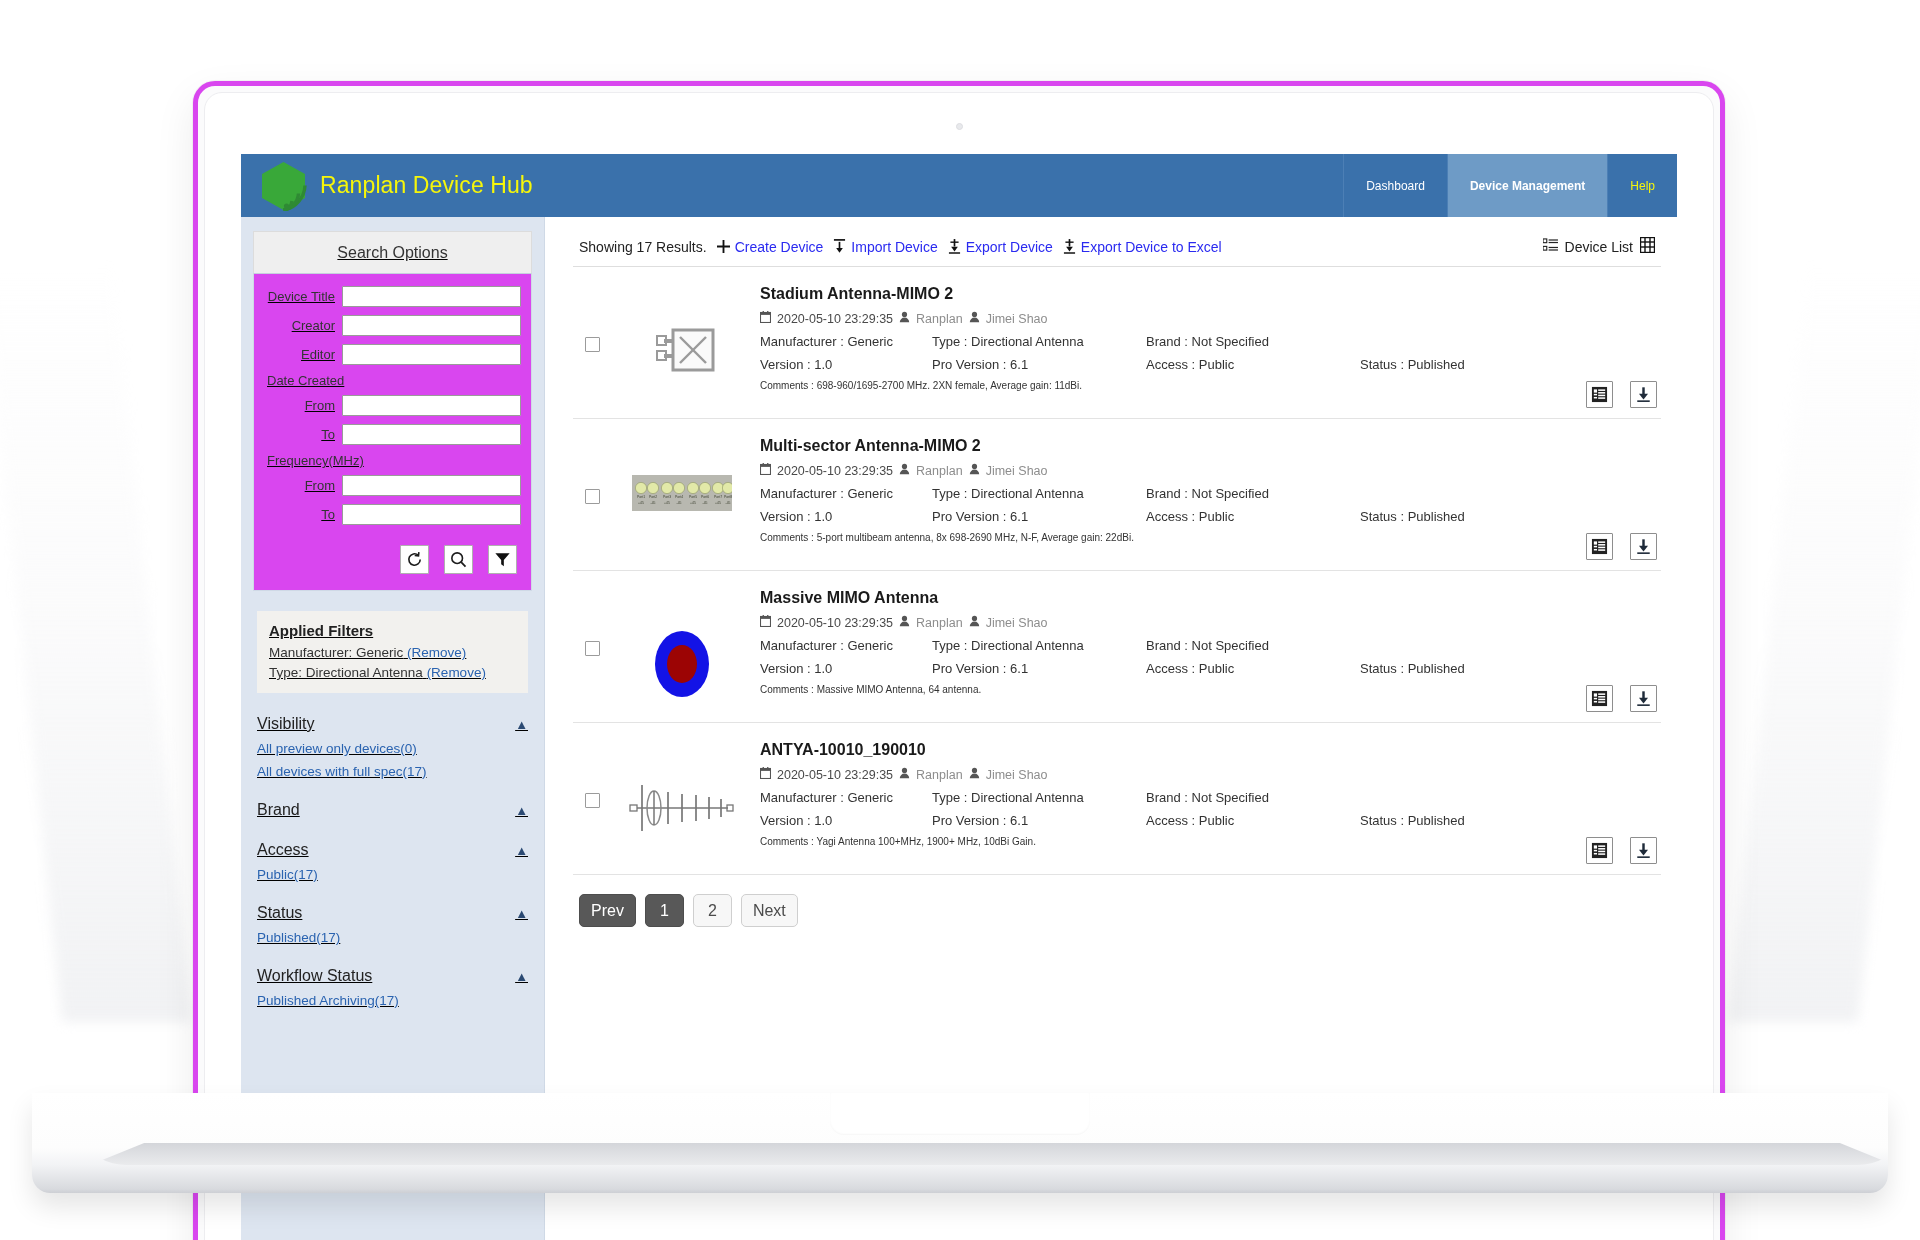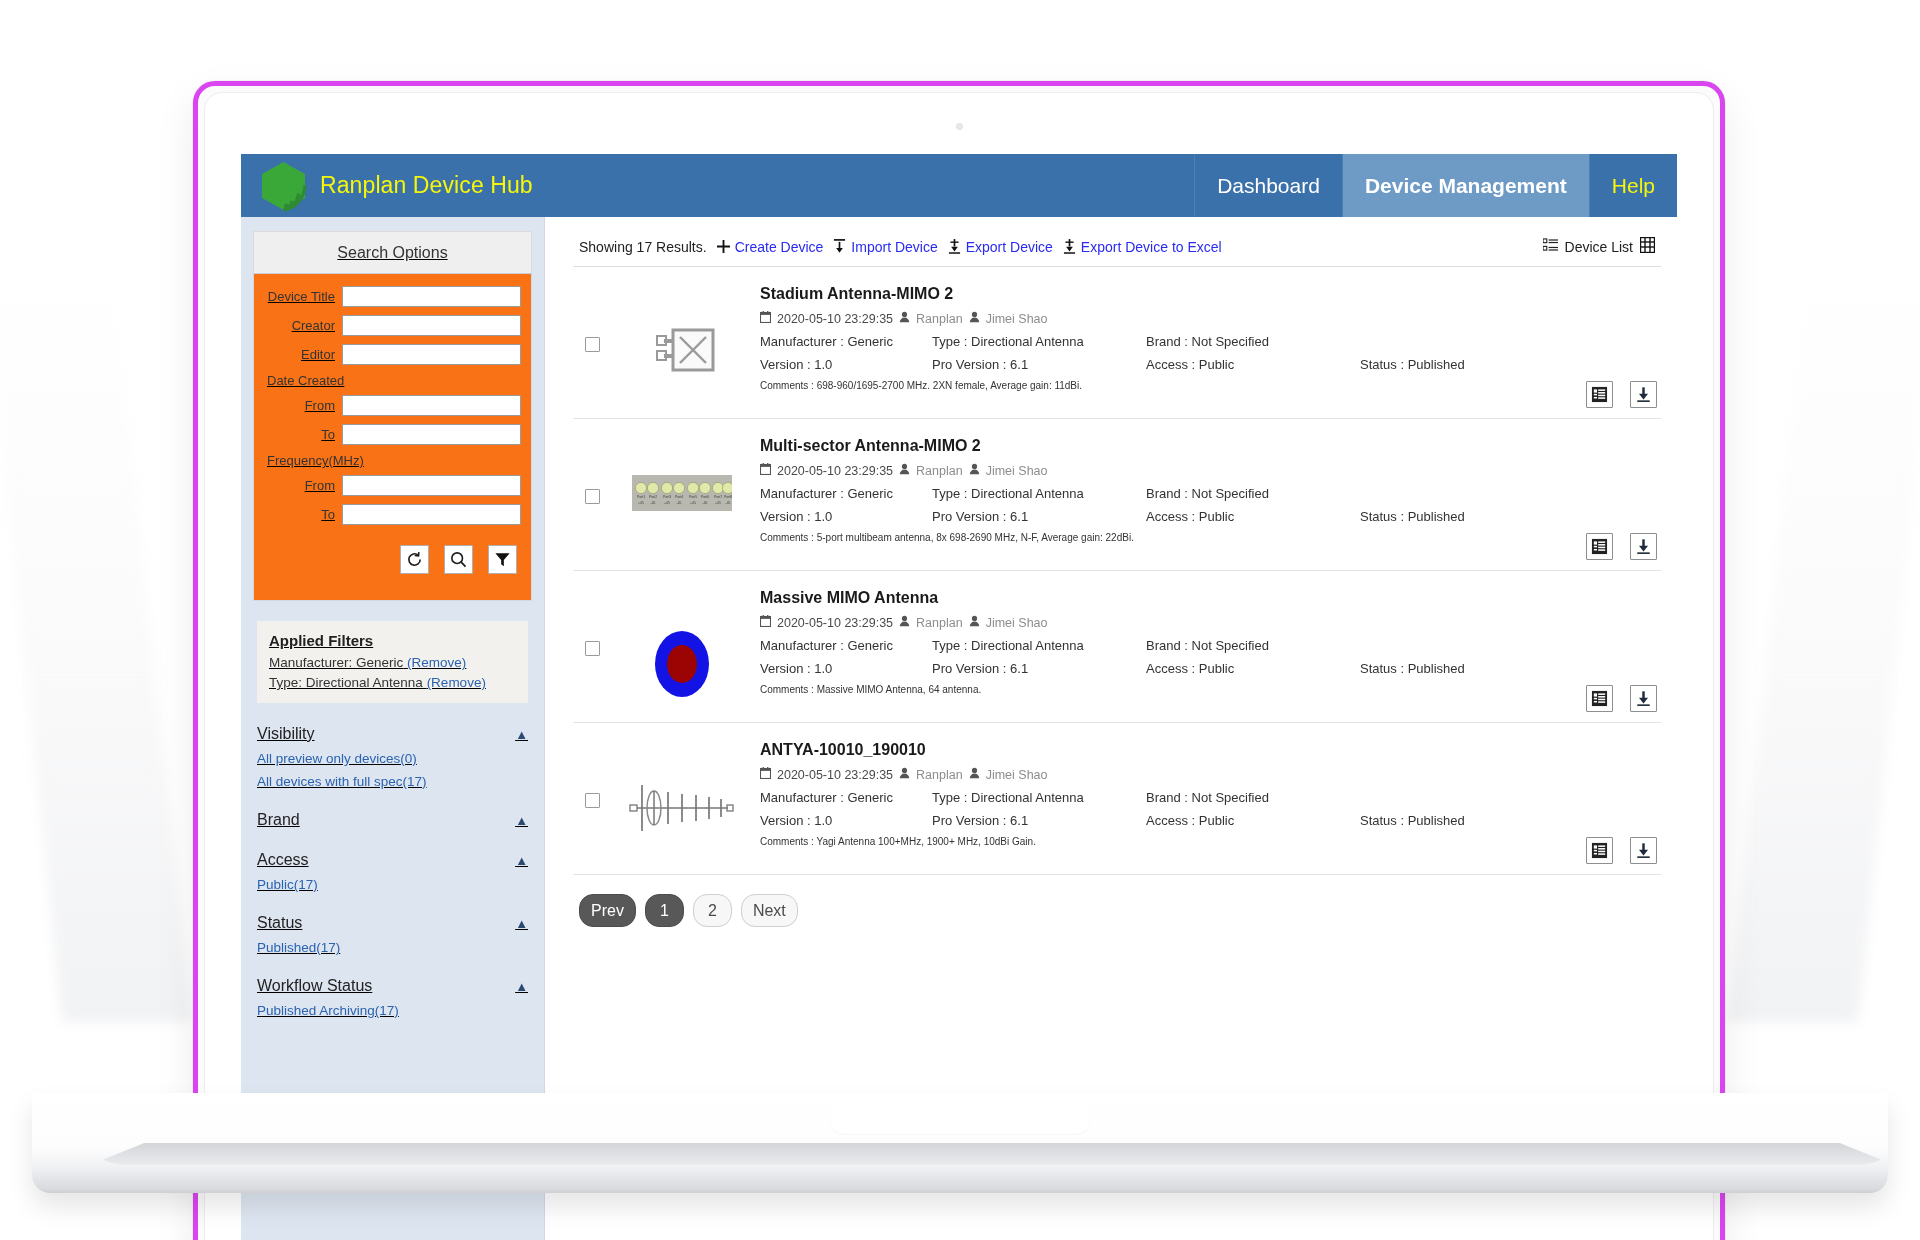--- a/index.html
+++ b/index.html
@@ -65,41 +65,41 @@
 
   #topbar {
     display:flex; align-items:stretch; height:63px;
     background:#3a71ab;
   }
   #brand { display:flex; align-items:center; padding-left:19px; flex:1 1 auto; gap:13px; }
   #logo { width:47px; height:50px; position:relative; flex:0 0 auto; }
   #brand-title { color:#f6f60a; font-size:23px; letter-spacing:.1px; }
 
   .nav-item {
-    display:flex; align-items:center; padding:0 22px; font-size:21px;
+    display:flex; align-items:center; padding:0 22px; font-size:12px;
     color:#ffffff; border-left:1px solid #4c7fb5; white-space:nowrap;
   }
   .nav-item.active { background:#6e9bc6; font-weight:bold; color:#fff; }
   .nav-item.help { color:#f6f60a; font-weight:normal;text-align:right; }
 
   #body-row { display:flex; height: calc(100% - 63px); align-items:stretch; }
 
   
   #sidebar {
     width:304px; flex:0 0 304px; background:#dde5f0; padding:14px 12px 0 12px;
     border-right:1px solid #cfd9e6;
     text-decoration:underline;
   }
   #search-options-head {
     background:#efefef; border:1px solid #dcdcdc; border-bottom:none;
     text-align:center; font-size:16px; color:#333; padding:12px 0 11px;
   }
   #search-panel {
-    background:#f97316; border:1px solid #cfd9e6; border-top:1px solid #c6d0de;
-    padding:12px 10px 24px 10px;
+    background:#d946ef; border:1px solid #cfd9e6; border-top:1px solid #c6d0de;
+    padding:12px 10px 14px 10px;
   }
   .frow { display:flex; align-items:center; margin-bottom:8px; }
   .flabel { width:96px; text-align:right; padding-right:7px; font-size:13px; color:#333; }
   .finput {
     flex:1 1 auto; height:21px; background:#fff; border:1px solid #9a9a9a;
     border-radius:1px;
   }
   .fgroup-label { font-size:13px; color:#333; margin:3px 0 7px 3px; }
   #search-actions { display:flex; justify-content:flex-end; gap:15px; padding:12px 4px 2px 0; }
   .sq-btn {
@@ -152,21 +152,21 @@
   .row-actions { position:absolute; right:4px; bottom:10px; display:flex; gap:17px; }
   .act-btn {
     width:27px; height:27px; background:#fff; border:1px solid #8e8e8e;
     display:flex; align-items:center; justify-content:center; border-radius:1px;
   }
 
   
   #pagination { display:flex; gap:9px; padding:19px 6px 20px 6px; }
   .pg {
     min-width:39px; height:33px; padding:0 11px; display:flex; align-items:center; justify-content:center;
-    font-size:16px; border-radius:14px; border:1px solid #cfcfcf; background:#f7f7f7; color:#4b4b4b;
+    font-size:16px; border-radius:5px; border:1px solid #cfcfcf; background:#f7f7f7; color:#4b4b4b;
   }
   .pg.dark { background:#585858; border-color:#4d4d4d; color:#ffffff; }
 
   
   .thumb-svg { display:block; }
 </style>
 </head>
 <body>
 
 <div id="stage">

